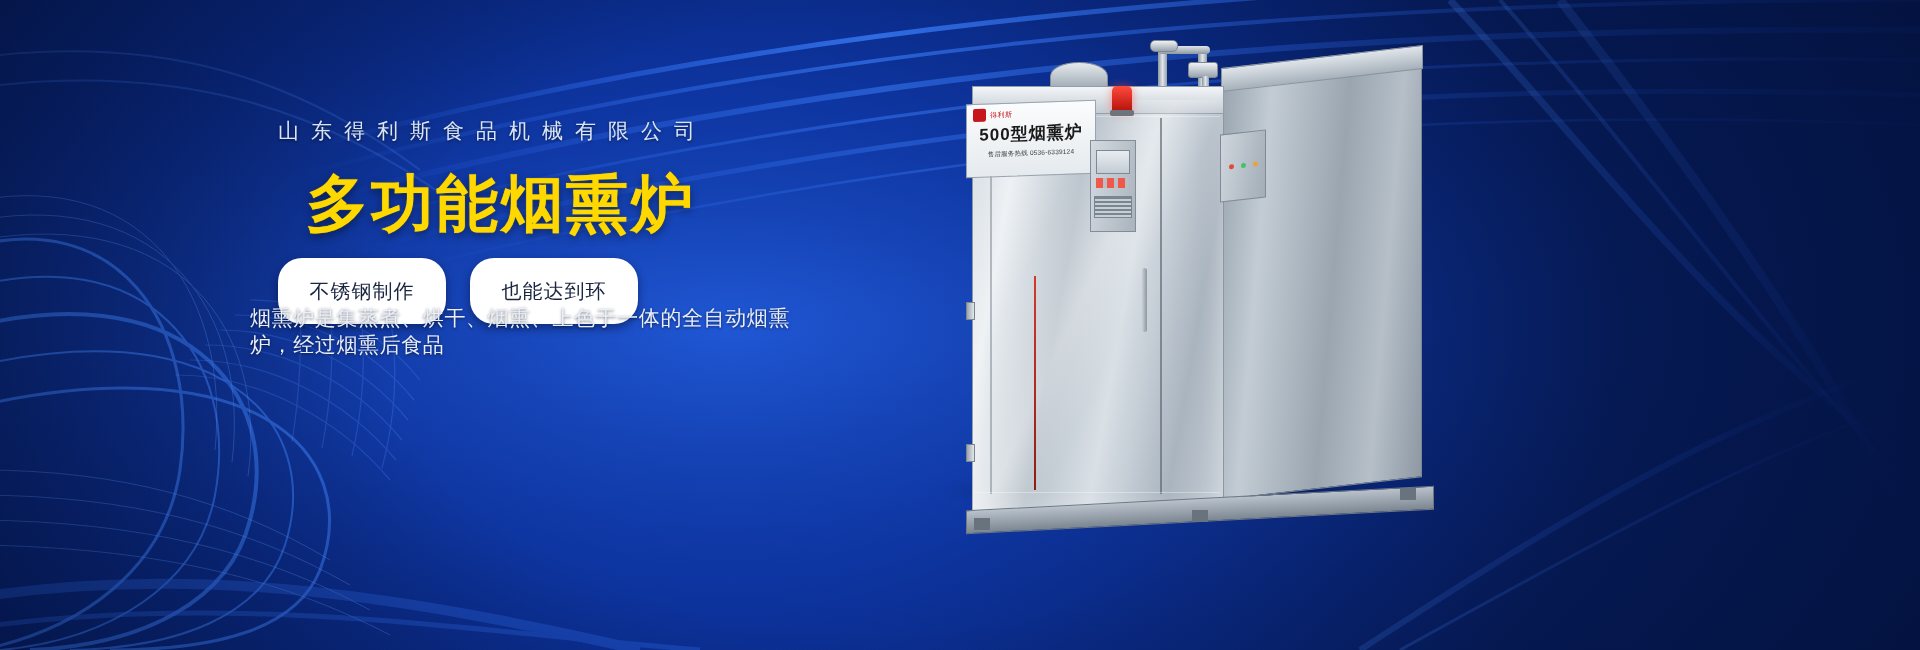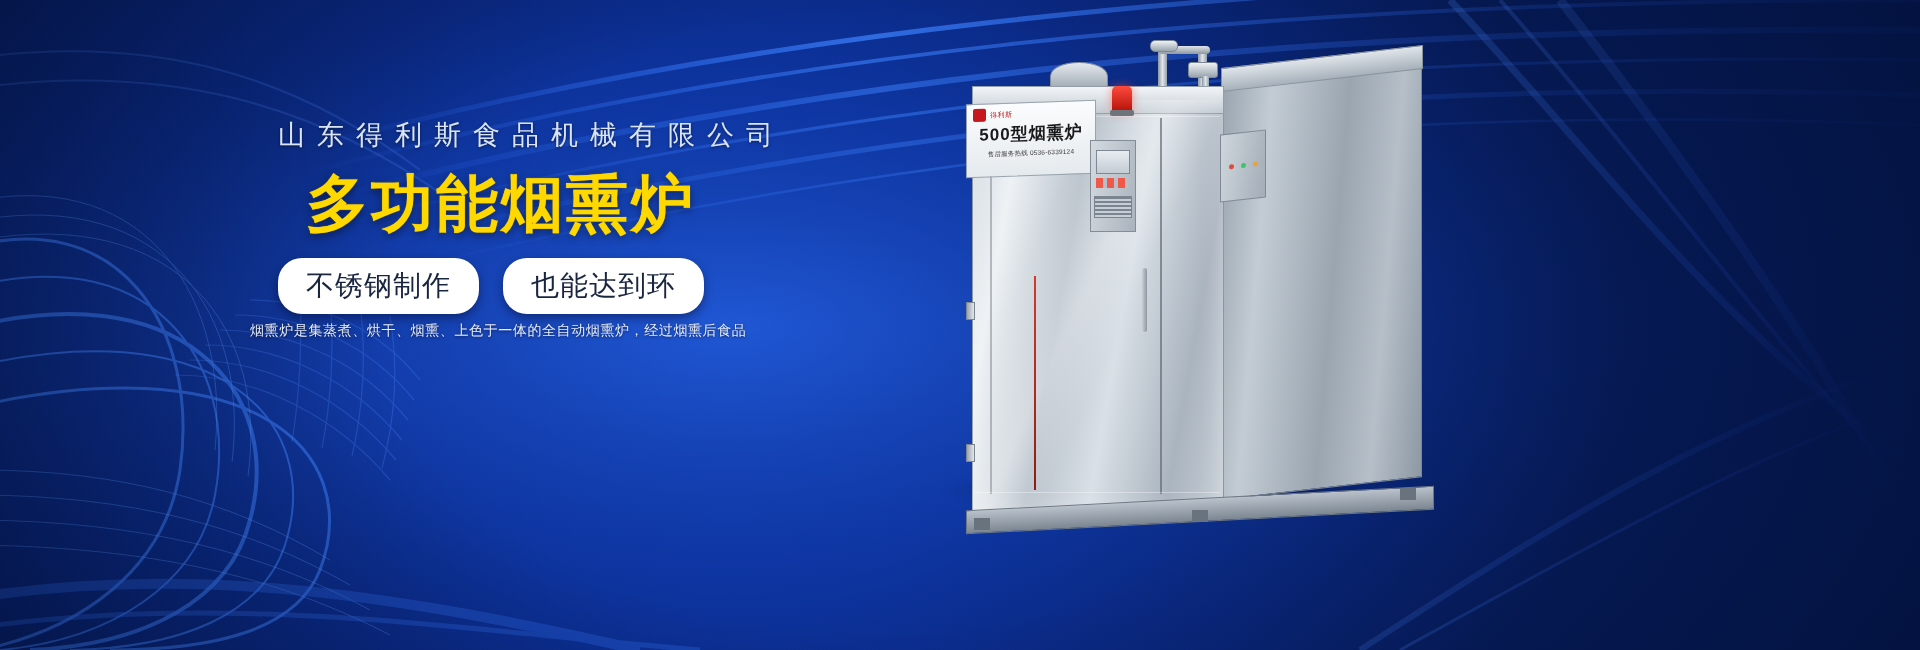--- a/index.html
+++ b/index.html
@@ -13,35 +13,35 @@
   .vignette{position:absolute;inset:0;pointer-events:none;
     background:radial-gradient(ellipse 1200px 760px at 45% 50%, rgba(0,0,0,0) 40%, rgba(1,9,38,.55) 100%);}
 
   .swooshes{position:absolute;inset:0;}
   .swooshes svg{display:block;width:1920px;height:650px;}
 
   
   .content{position:absolute;left:0;top:0;width:860px;height:650px;}
 
   .company{position:absolute;left:278px;top:117px;
-    font-size:27px;letter-spacing:12px;color:#d9e4f7;
+    font-size:21px;letter-spacing:12px;color:#d9e4f7;
     text-shadow:0 1px 3px rgba(0,0,0,.5);white-space:nowrap;font-weight:400;}
 
   .headline{position:absolute;left:306px;top:162px;
     font-size:62px;font-weight:bold;letter-spacing:3px;color:#ffd800;
     text-shadow:0 3px 8px rgba(0,0,0,.45), 0 0 1px #ffd800;white-space:nowrap;text-align:right;}
 
   .pills{position:absolute;left:278px;top:258px;display:flex;gap:24px;}
-  .pill{height:56px;min-width:112px;padding:0 28px;border-radius:24px;
-    background:#ffffff;color:#1a2540;font-size:28px;letter-spacing:1px;
+  .pill{height:46px;min-width:112px;padding:10px 28px;border-radius:24px;
+    background:#ffffff;color:#1a2540;font-size:20px;letter-spacing:1px;
     display:flex;align-items:center;justify-content:center;
     box-shadow:0 4px 10px rgba(0,8,40,.45);white-space:nowrap;}
 
-  .desc{position:absolute;left:250px;top:317px;width:572px;
-    color:#e8eefb;font-size:14px;line-height:27px;letter-spacing:.6px;
+  .desc{position:absolute;left:250px;top:304px;width:572px;
+    color:#e8eefb;font-size:21px;line-height:27px;letter-spacing:.6px;
     text-shadow:0 1px 3px rgba(0,0,0,.55);}
   .desc p{margin:0;}
 
   
   .machine{position:absolute;left:930px;top:40px;width:560px;height:500px;}
 
   .shadow-floor{position:absolute;left:946px;top:470px;width:430px;height:40px;
     background:radial-gradient(ellipse at center, rgba(0,0,0,.55) 0%, rgba(0,0,0,0) 72%);
     filter:blur(3px);}
 

